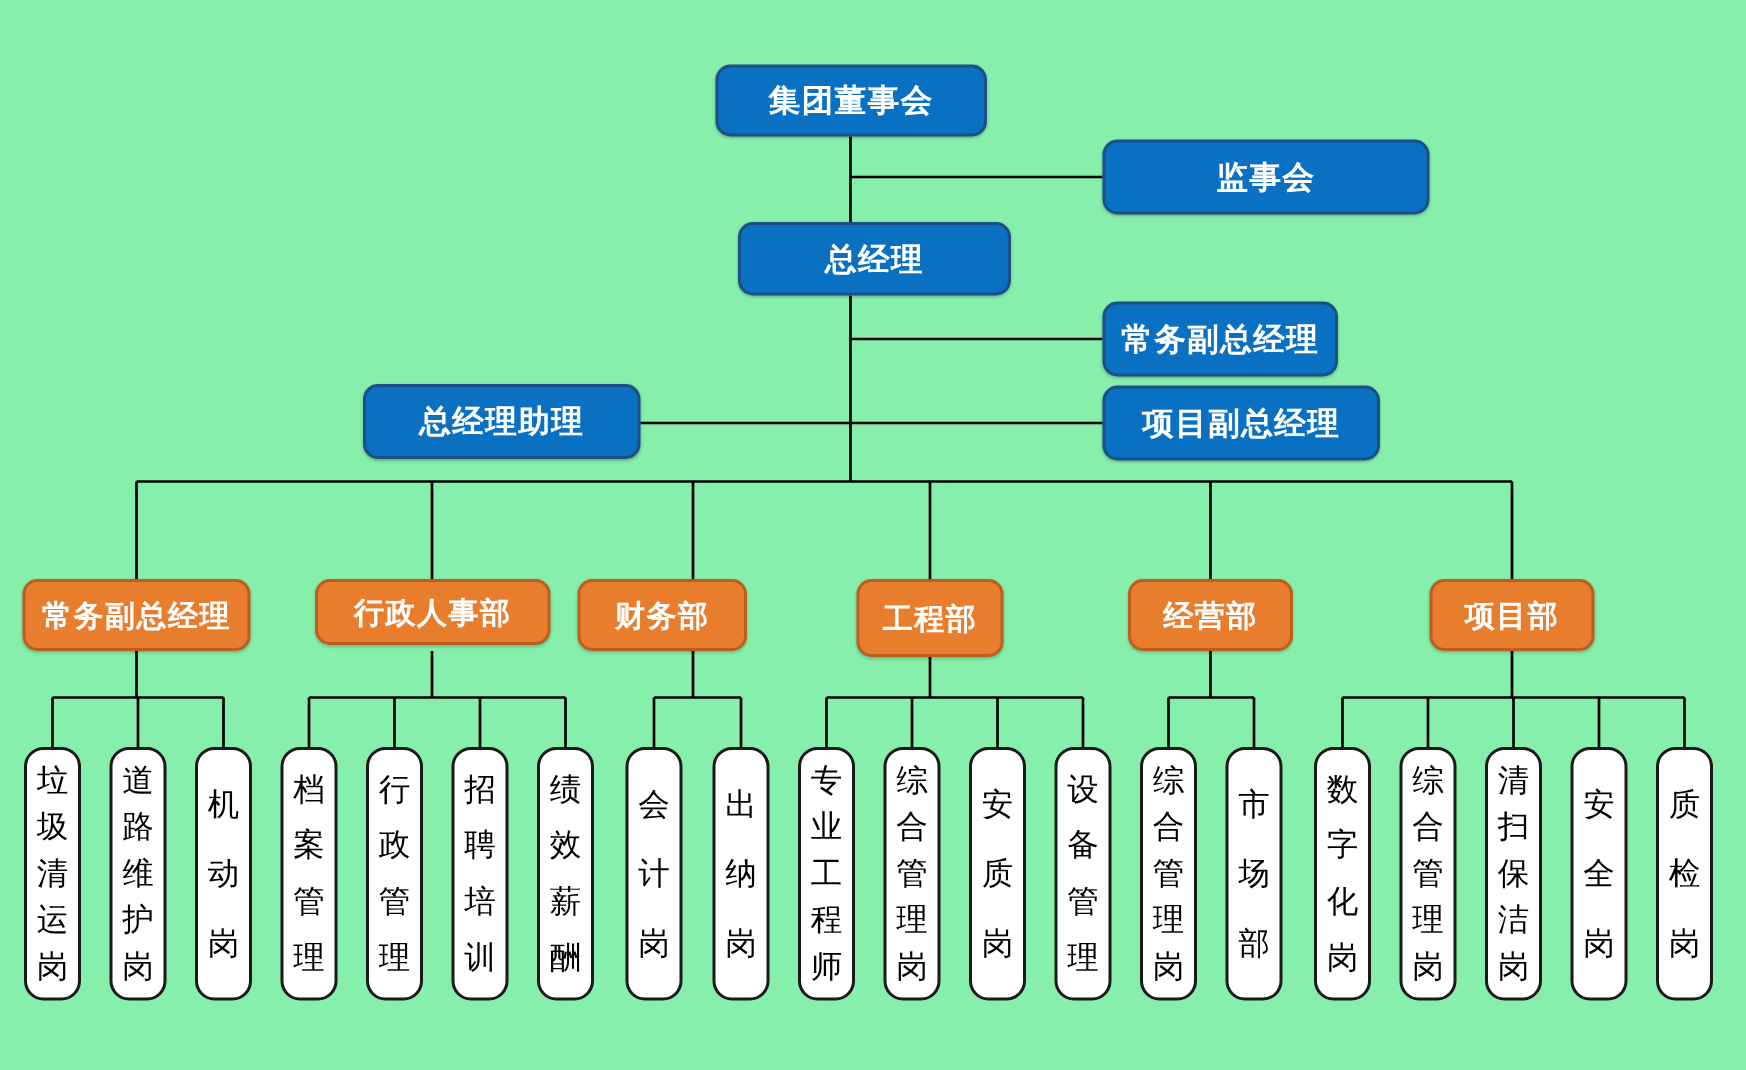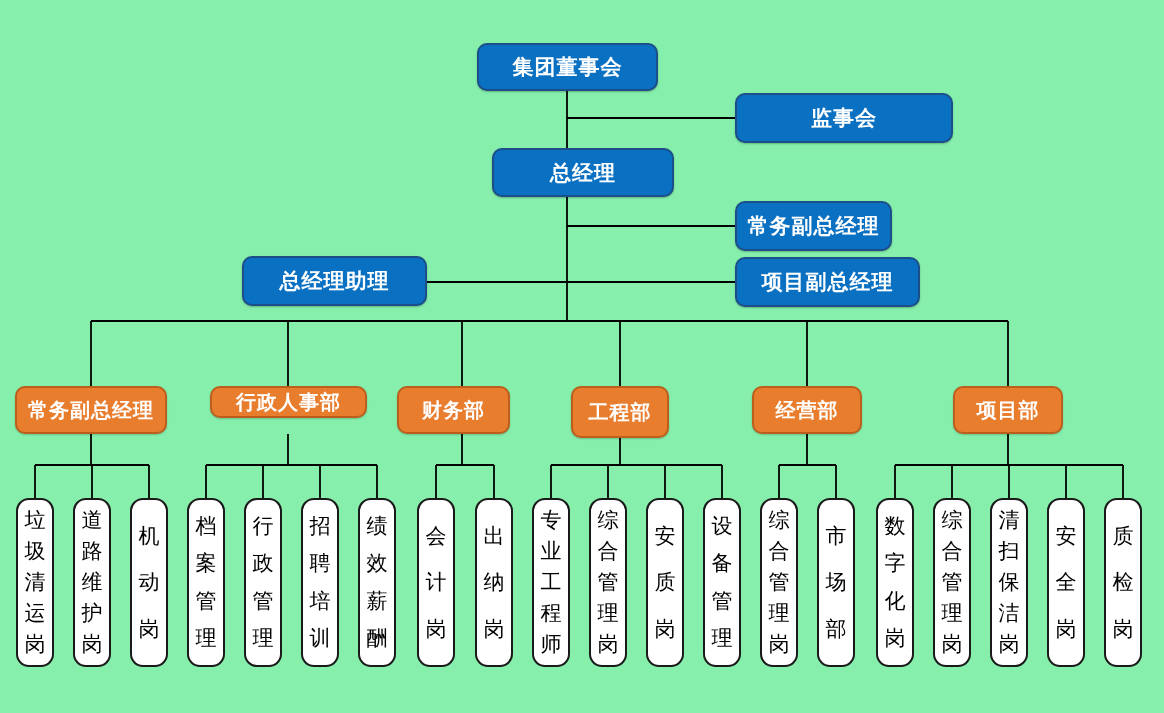--- a/index.html
+++ b/index.html
@@ -101,23 +101,23 @@
   <div class="node exec" style="left:492px;top:148px;width:182px;height:49px">总经理</div>
 
   <div class="node exec" style="left:735px;top:201px;width:157px;height:50px">常务副总经理</div>
 
   <div class="node exec" style="left:735px;top:257px;width:185px;height:50px">项目副总经理</div>
 
   <div class="node exec" style="left:242px;top:256px;width:185px;height:50px">总经理助理</div>
 
   <div class="node dept" style="left:15px;top:386px;width:152px;height:48px">常务副总经理</div>
 
-  <div class="node dept" style="left:210px;top:386px;width:157px;height:32px">行政人事部</div>
-
-  <div class="node dept" style="left:397px;top:386px;width:113px;height:48px">财务部</div>
+  <div class="node dept" style="left:210px;top:386px;width:157px;height:44px">行政人事部</div>
+
+  <div class="node dept" style="left:385px;top:386px;width:113px;height:48px">财务部</div>
 
   <div class="node dept" style="left:571px;top:386px;width:98px;height:52px">工程部</div>
 
   <div class="node dept" style="left:953px;top:386px;width:110px;height:48px">项目部</div>
 
   <div class="node dept" style="left:752px;top:386px;width:110px;height:48px">经营部</div>
 
   <div class="node pos vtext" style="left:16px;top:498px">
       <span>垃</span>
       <span>圾</span>

